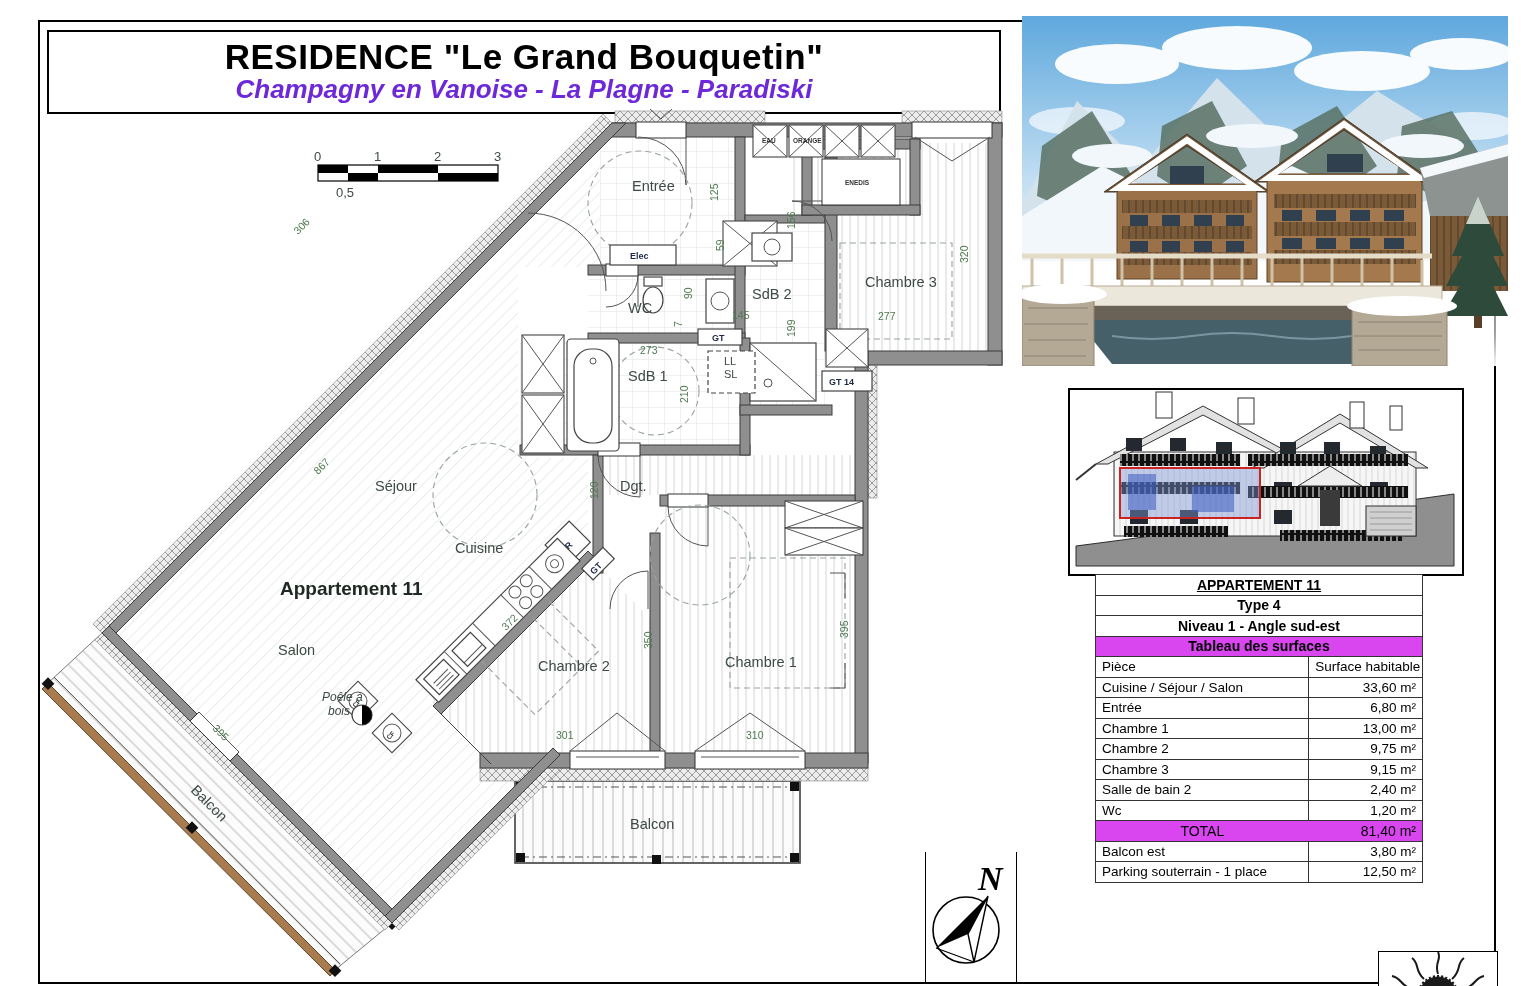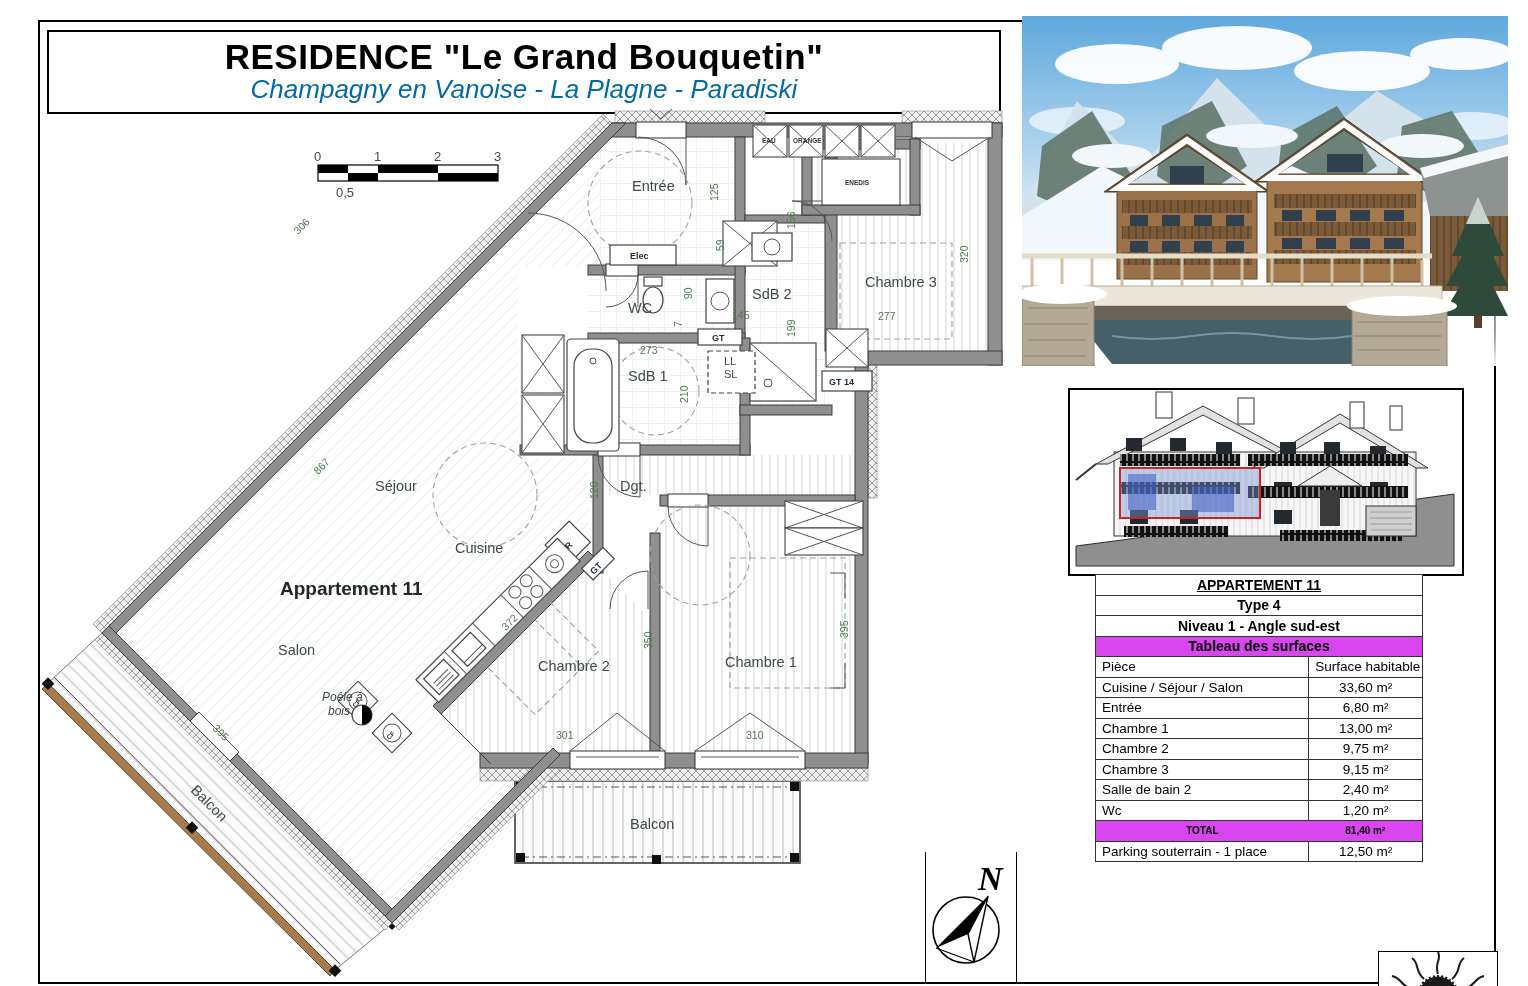--- a/index.html
+++ b/index.html
@@ -2,38 +2,38 @@
 <html><head>
 <meta charset="utf-8">
 <style>
   html,body{margin:0;padding:0;background:#fff;}
   .page{position:relative;width:1528px;height:986px;background:#fff;
         font-family:"Liberation Sans",sans-serif;overflow:hidden;}
   .frame{position:absolute;left:38px;top:20px;width:1454px;height:960px;border:2px solid #000;}
   .titlebox{position:absolute;left:47px;top:30px;width:950px;height:80px;border:2px solid #000;
             display:flex;flex-direction:column;align-items:center;justify-content:center;background:#fff;}
   .title-l1{font-size:35px;font-weight:bold;color:#000;letter-spacing:.5px;line-height:1.05;}
-  .title-l2{font-size:26px;font-weight:normal;font-style:italic;color:#0369a1;line-height:1.15;}
+  .title-l2{font-size:26px;font-weight:bold;font-style:italic;color:#6d28d9;line-height:1.15;}
   .planwrap{position:absolute;left:40px;top:103px;width:980px;height:882px;}
   .photo{position:absolute;left:1022px;top:16px;width:486px;height:350px;box-shadow:inset 0 0 28px 16px #fff;}
   .elev{position:absolute;left:1068px;top:388px;width:392px;height:184px;border:2px solid #000;background:#fff;}
   .compass-box{position:absolute;left:925px;top:852px;width:90px;height:131px;
                border-left:1.5px solid #000;border-right:1.5px solid #000;}
   .logo-box{position:absolute;left:1378px;top:951px;width:118px;height:34px;border:1.5px solid #000;
             border-bottom:none;overflow:hidden;background:#fff;}
   
   .surf{position:absolute;left:1095px;top:574px;width:328px;border-collapse:collapse;background:#fff;
         font-size:13.5px;color:#000;table-layout:fixed;}
   .surf td{border:1.2px solid #333;padding:0 6px;height:19.5px;overflow:hidden;white-space:nowrap;}
   .surf .h td{text-align:center;font-weight:bold;font-size:14px;}
   .surf .u td{text-decoration:underline;}
   .surf .shade td{background:#d946ef;}
-  .surf .v{text-align:center;}
+  .surf .v{text-align:right;}
   .surf .c{text-align:right;}
-  .surf .tot td{font-weight:bold;font-size:10px;}
+  .surf .tot td{font-weight:normal;font-size:14px;}
   .colA{width:206px;} .colB{width:110px;}
   
   .rm{font:14.5px "Liberation Sans",sans-serif;fill:#3e4a44;}
   .rmS{font:11px "Liberation Sans",sans-serif;fill:#3e4a44;}
   .rmB{font:bold 19px "Liberation Sans",sans-serif;fill:#202823;}
   .rmI{font:italic 12px "Liberation Sans",sans-serif;fill:#3e4a44;}
   .dim{font:10.5px "Liberation Sans",sans-serif;fill:#4e7a50;}
   .tin{font:bold 6.5px "Liberation Sans",sans-serif;fill:#333;}
   .tgt{font:bold 9px "Liberation Sans",sans-serif;fill:#1c2a46;}
   .sct{font:13px "Liberation Sans",sans-serif;fill:#3e4a44;}
@@ -594,20 +594,24 @@
         </tr>
     <tr>
           <td>Wc</td>
           <td class="v">1,20 m²</td>
         </tr>
     <tr class="tot shade">
       <td style="text-align:center;border-right:none">TOTAL</td>
       <td class="v" style="border-left:none">81,40 m²</td>
         </tr>
     <tr>
+          <td>Balcon est</td>
+          <td class="v">3,80 m²</td>
+        </tr>
+    <tr>
           <td>Parking souterrain - 1 place</td>
           <td class="v">12,50 m²</td>
         </tr>
   </tbody>
     </table>
 
   <div class="compass-box">
     <svg width="90" height="131" viewBox="0 0 90 131">
       <text x="52" y="38" font-family="Liberation Serif,serif" font-style="italic" font-weight="bold" font-size="34">N</text>
       <circle cx="40" cy="78" r="33" fill="#fff" stroke="#000" stroke-width="1.6"></circle>

